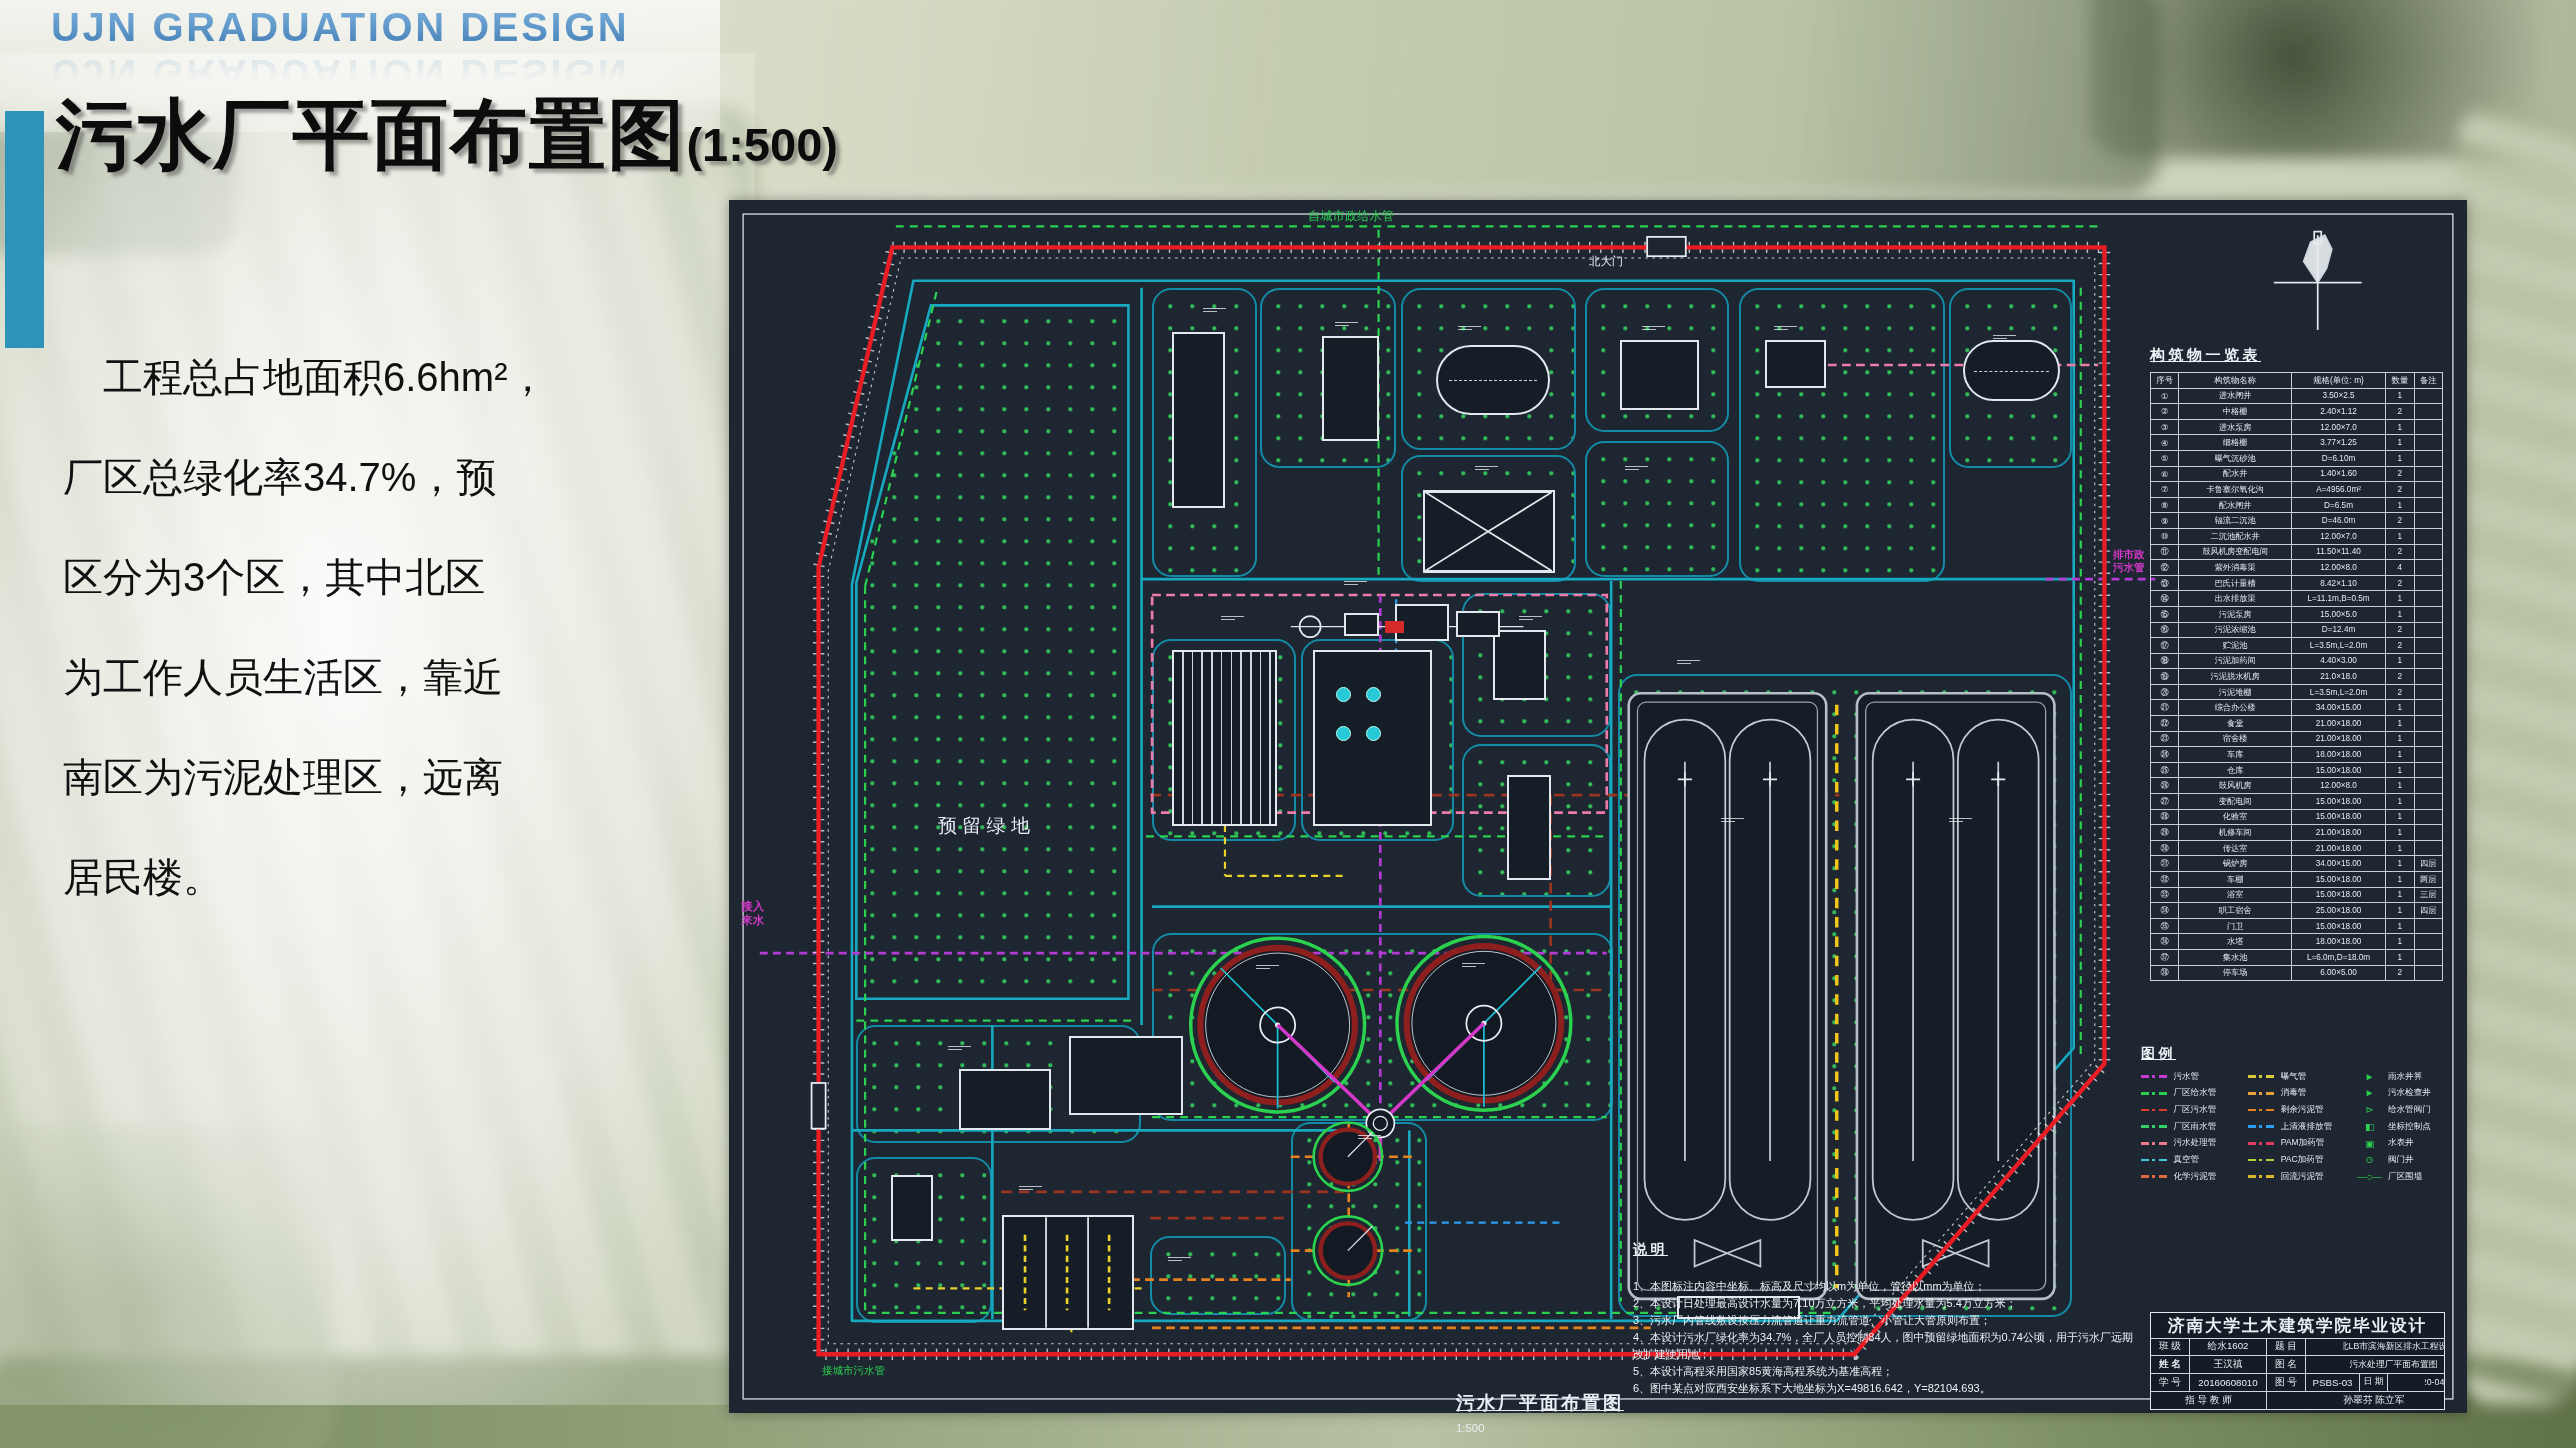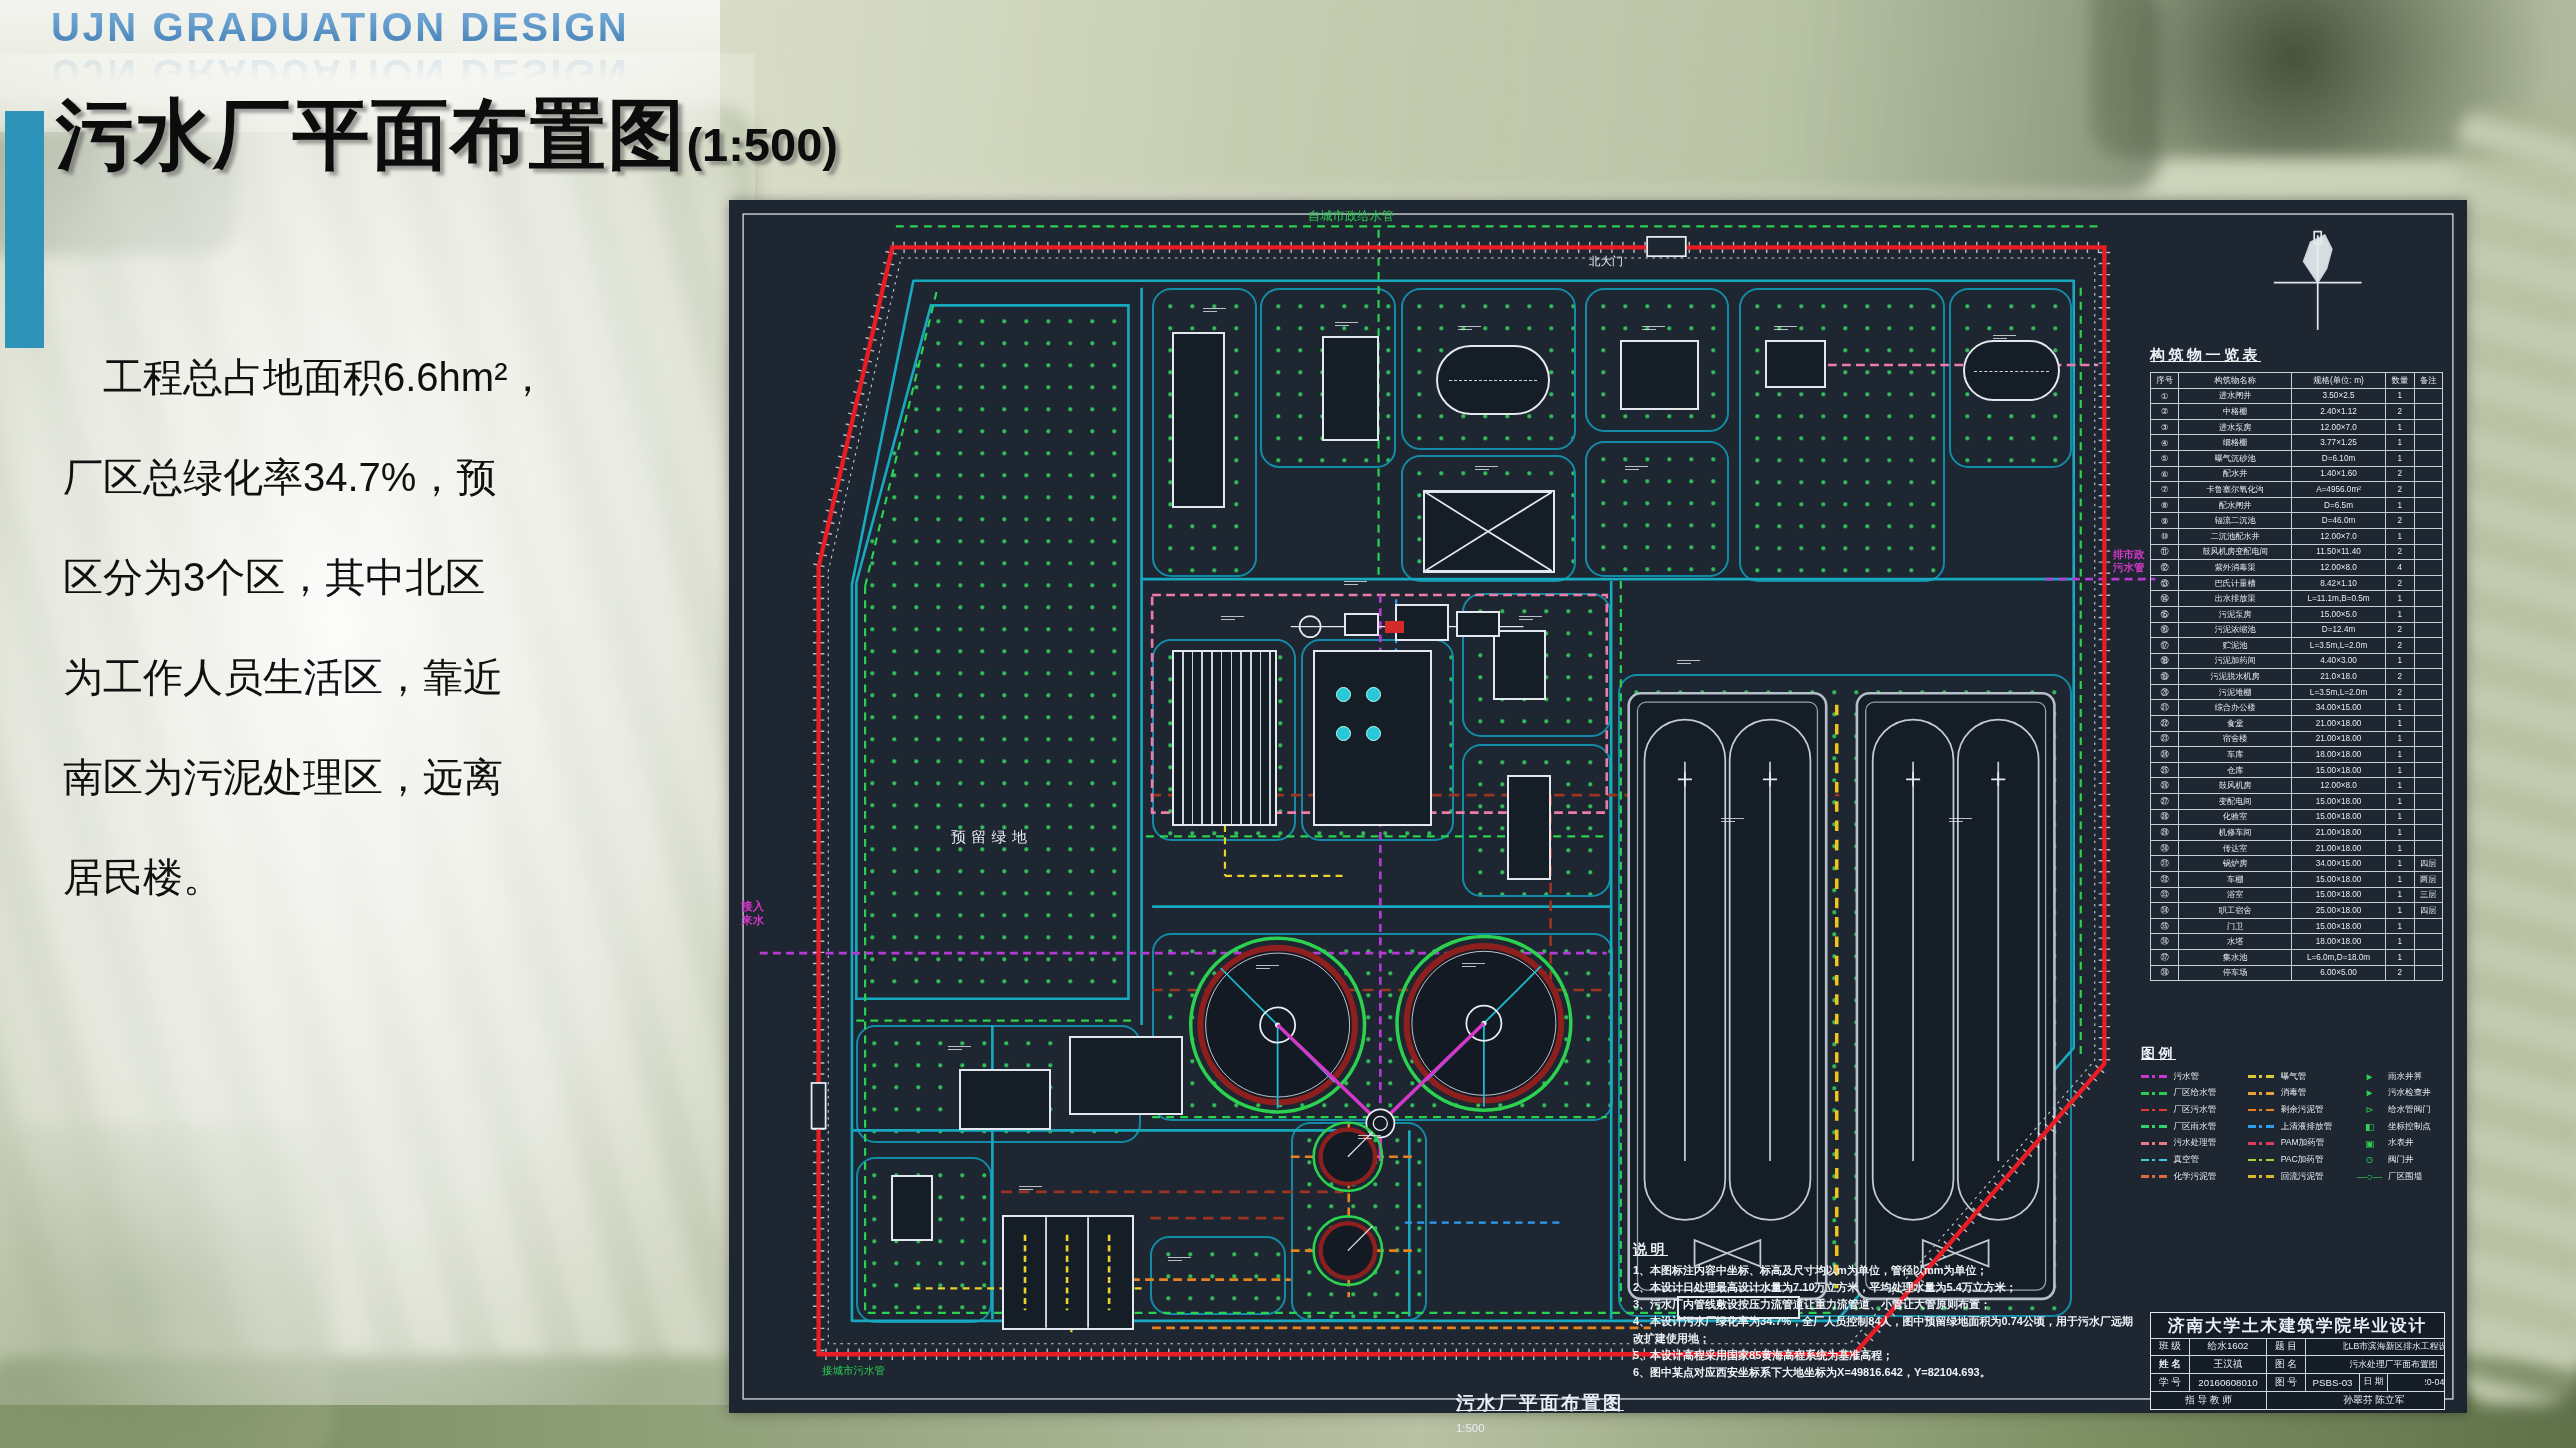--- a/index.html
+++ b/index.html
@@ -41,21 +41,21 @@
   table.struct{border-collapse:collapse;width:100%;table-layout:fixed;}
   table.struct td,table.struct th{border:0.9px solid #c6cfd8;color:#e6ecf2;font-size:8.2px;font-weight:normal;
        height:14.6px;padding:0 0.9px;text-align:center;white-space:nowrap;overflow:hidden;}
   table.struct th{font-size:8.4px;}
   .legend-cols{display:flex;gap:8.8px;margin-top:5.3px;}
   .legend-col{flex:1;}
   .legend-item{display:flex;align-items:center;gap:4.4px;height:16.7px;}
   .legend-item .sw{width:28px;height:2.6px;flex:0 0 28px;}
   .legend-item .glyph{width:28px;flex:0 0 28px;text-align:center;color:#2bd14f;font-size:9.7px;line-height:9.7px;}
   .legend-item .lab{color:#e6ecf2;font-size:8.6px;white-space:nowrap;}
-  .notes-list{color:#eef2f6;font-size:11px;line-height:1.55;margin-top:3px;font-weight:bold;}
+  .notes-list{color:#eef2f6;font-size:11px;line-height:1.55;margin-top:19px;}
   .tb{position:absolute;border:1.8px solid #e2e8ee;color:#e8eef4;background:#141c26;}
   .tb .trow{display:flex;border-top:0.9px solid #cfd7df;}
   .tb .cell{border-right:0.9px solid #cfd7df;display:flex;align-items:center;justify-content:center;
             font-size:9.7px;overflow:hidden;white-space:nowrap;box-sizing:border-box;padding:0 1.8px;}
   .tb .cell:last-child{border-right:none;margin-left:37px;}
   .tb .head{font-size:16.7px;font-weight:bold;letter-spacing:1.8px;height:24.6px;display:flex;align-items:center;justify-content:center;border-top:none;}
 </style>
 </head>
 <body>
 
@@ -361,21 +361,21 @@
       </div>
     <div class="ml" style="left:439px;top:1054px;">
         <i></i>
         <i></i>
       </div>
     <div class="ml" style="left:948px;top:457px;">
         <i></i>
         <i></i>
       </div>
 
-    <div class="lbl" style="left:209px;top:628px;font-size:15px;letter-spacing:5.3px;margin-left:13px;">预留绿地</div>
+    <div class="lbl" style="left:209px;top:614px;font-size:19px;letter-spacing:5.3px;">预留绿地</div>
     <div class="lbl" style="left:860px;top:54px;font-size:11.4px;">北大门</div>
     <div class="lbl" style="left:12.3px;top:699px;font-size:11.4px;color:#d438c8;font-weight:bold;">接入
 来水</div>
     <div class="lbl" style="left:1384px;top:348px;font-size:10.5px;color:#d438c8;font-weight:bold;">排市政
 污水管</div>
     <div class="lbl" style="left:579px;top:8.8px;font-size:12.3px;color:#2bd14f;">自城市政给水管</div>
     <div class="lbl" style="left:93px;top:1164px;font-size:10.5px;color:#2bd14f;">接城市污水管</div>
     <div class="lbl" style="left:727px;top:1168px;font-size:18.4px;font-weight:bold;">
       <span style="text-decoration:underline;letter-spacing:2.6px;">污水厂平面布置图</span>
       <span style="font-size:11.4px;font-weight:normal;">1:500</span>

